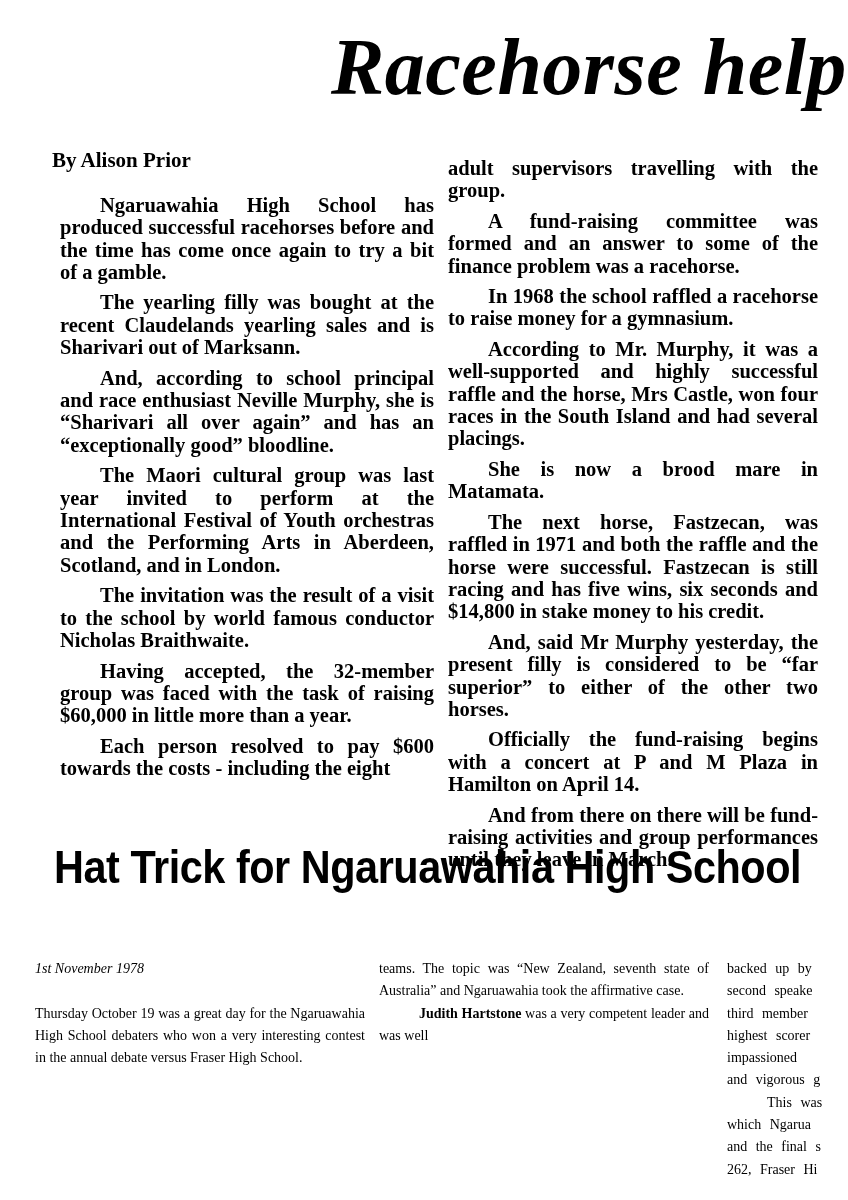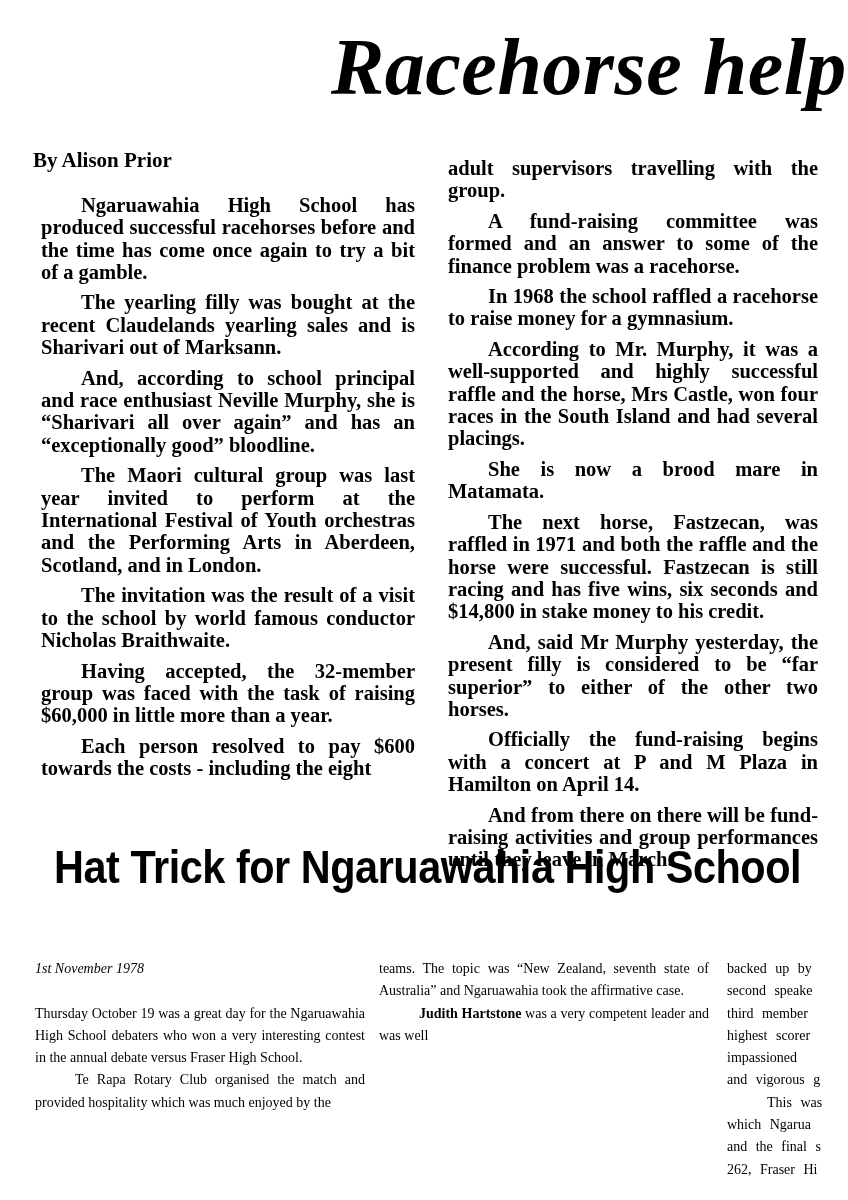--- a/index.html
+++ b/index.html
@@ -22,21 +22,21 @@
     font-weight:bold; font-style:italic;
     white-space:nowrap; letter-spacing:0.5px;
     margin:0;
   }
   .a1-col {
     top:149px; width:390px;
     font-size:20.5px; line-height:22.4px;
     font-weight:bold;
     text-align:justify;
   }
-  .a1-col1 { left:33px;font-family:Liberation Serif, serif; }
+  .a1-col1 { left:52px;font-family:Liberation Serif, serif; }
   .a1-col2 { left:440px; width:386px; }
   .byline { font-size:21px; margin:0 0 22.4px 0; }
   .a1-col p { margin:8px; text-indent:40px; }
   .a1-col p.cont { text-indent:0; }
 
   
   .a2-headline {
     left:54px; top:840px;
     font-family:"Liberation Sans", sans-serif;
     font-size:46px; line-height:1.2;
@@ -88,21 +88,20 @@
   <p>And, said Mr Murphy yesterday, the present filly is considered to be “far superior” to either of the other two horses.</p>
   <p>Officially the fund-raising begins with a concert at P and M Plaza in Hamilton on April 14.</p>
   <p>And from there on there will be fund-raising activities and group performances until they leave in March.</p>
 </div>
 
 <h2 class="abs a2-headline">Hat Trick for Ngaruawahia High School</h2>
 
 <div class="abs a2-col a2-col1">
   <div class="dateline">1st November 1978</div>
   <p class="noind">Thursday October 19 was a great day for the Ngaruawahia High School debaters who won a very interesting contest in the annual debate versus Fraser High School.</p>
-  <p>Te Rapa Rotary Club organised the match and provided hospitality which was much enjoyed by the</p>
 </div>
 
 <div class="abs a2-col a2-col2">
   <p class="noind">teams. The topic was “New Zealand, seventh state of Australia” and Ngaruawahia took the affirmative case.</p>
   <p><span class="bold">Judith Hartstone</span><span> was a very competent leader and was well</span></p>
 </div>
 
 <div class="abs a2-col a2-col3">
   <div class="line">backed up by</div>
   <div class="line">second speake</div>

